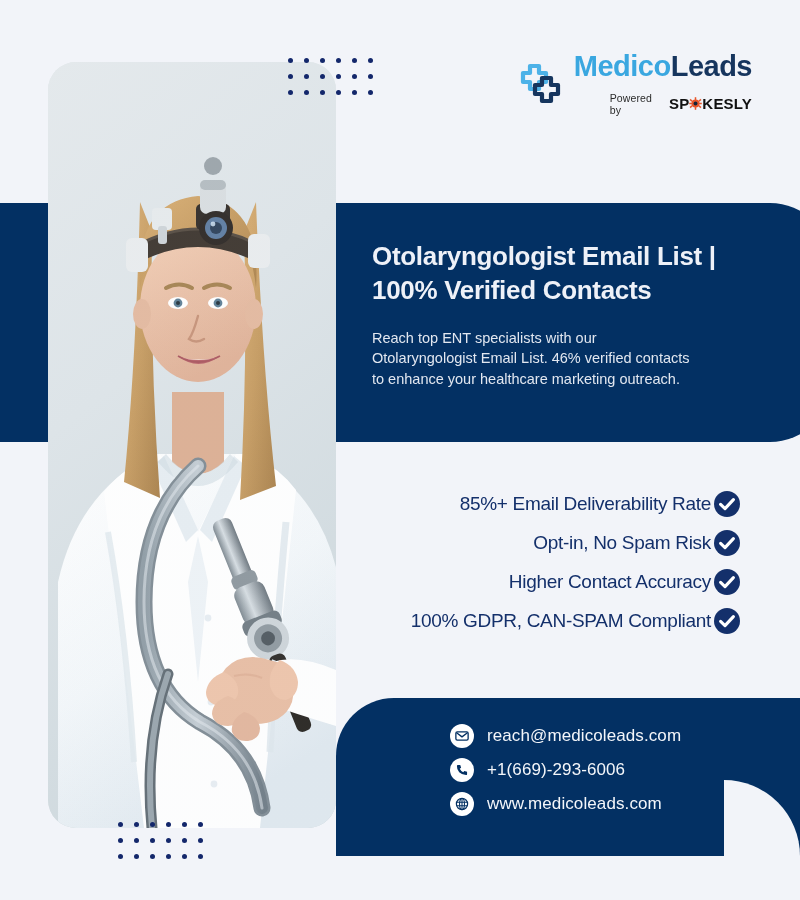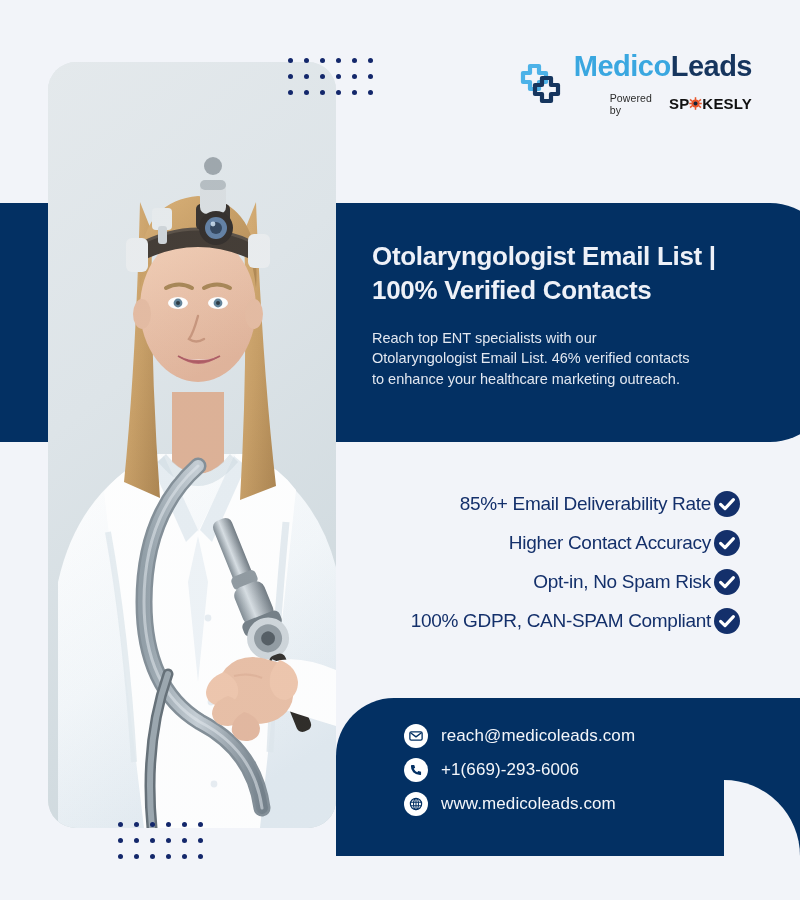--- a/index.html
+++ b/index.html
@@ -162,21 +162,21 @@
   
   .contact-bar {
     position: absolute;
     left: 336px;
     top: 698px;
     width: 464px;
     height: 158px;
     background: #033063;
     border-radius: 58px 0 0 0;
     z-index: 4;
-    padding: 26px 0 0 68px;
+    padding: 26px 0 0 114px;
   }
   .contact-curve {
     position: absolute;
     right: 0;
     bottom: 0;
     width: 76px;
     height: 76px;
     z-index: 5;
     background: #f2f4f9;
     border-top-right-radius: 76px;
@@ -413,28 +413,28 @@
 
   <div class="features">
     <div class="feature-row">
       <span class="feature-label">85%+ Email Deliverability Rate</span>
       <svg class="check-badge" viewBox="0 0 26 26">
         <circle cx="13" cy="13" r="13" fill="#14306b"></circle>
         <path d="M6.6 13.4 L11 17.6 L19.4 8.6" stroke="#ffffff" stroke-width="3.1" fill="none" stroke-linecap="round" stroke-linejoin="round"></path>
       </svg>
     </div>
     <div class="feature-row">
-      <span class="feature-label">Higher Contact Accuracy</span>
+      <span class="feature-label">Opt-in, No Spam Risk</span>
       <svg class="check-badge" viewBox="0 0 26 26">
         <circle cx="13" cy="13" r="13" fill="#14306b"></circle>
         <path d="M6.6 13.4 L11 17.6 L19.4 8.6" stroke="#ffffff" stroke-width="3.1" fill="none" stroke-linecap="round" stroke-linejoin="round"></path>
       </svg>
     </div>
     <div class="feature-row">
-      <span class="feature-label">Opt-in, No Spam Risk</span>
+      <span class="feature-label">Higher Contact Accuracy</span>
       <svg class="check-badge" viewBox="0 0 26 26">
         <circle cx="13" cy="13" r="13" fill="#14306b"></circle>
         <path d="M6.6 13.4 L11 17.6 L19.4 8.6" stroke="#ffffff" stroke-width="3.1" fill="none" stroke-linecap="round" stroke-linejoin="round"></path>
       </svg>
     </div>
     <div class="feature-row">
       <span class="feature-label">100% GDPR, CAN-SPAM Compliant</span>
       <svg class="check-badge" viewBox="0 0 26 26">
         <circle cx="13" cy="13" r="13" fill="#14306b"></circle>
         <path d="M6.6 13.4 L11 17.6 L19.4 8.6" stroke="#ffffff" stroke-width="3.1" fill="none" stroke-linecap="round" stroke-linejoin="round"></path>

